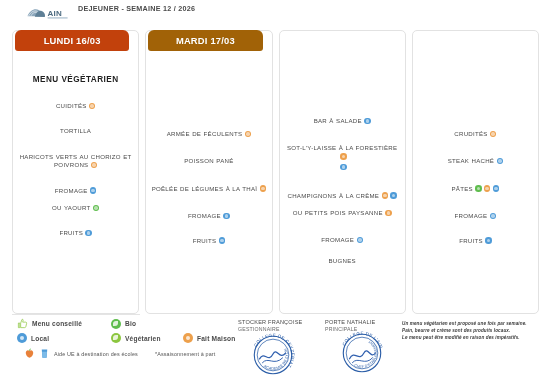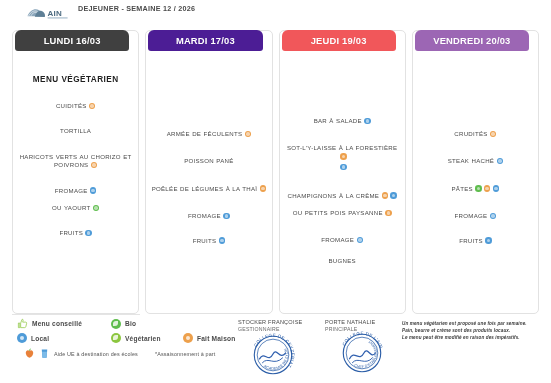--- a/index.html
+++ b/index.html
@@ -115,71 +115,65 @@
       <text x="54" y="27" font-family="Liberation Sans, sans-serif" font-size="20" font-weight="700" fill="#4d6b81" letter-spacing="0.5">AIN</text>
       <rect x="54" y="30" width="50" height="2.2" fill="#8aa6bb"></rect>
     </svg>
   </div>
   <div class="doc-title">DEJEUNER - SEMAINE 12 / 2026</div>
 </div>
 
 <div class="board">
 
   <div class="day-card">
-    <div class="day-head" id="head0" style="background: #404040;">
+    <div class="day-head" id="head0" style="background: #c2410c;">
       <span>LUNDI 16/03</span>
     </div>
     <div class="day-body">
       <div class="veg-heading">MENU VÉGÉTARIEN</div>
       <ul class="menu">
         <li><span>CUIDITÉS</span><i class="badge b-orange"></i></li>
         <li><span>TORTILLA</span></li>
         <li><span>HARICOTS VERTS AU CHORIZO ET POIVRONS</span><i class="badge b-orange"></i></li>
         <li class="gap-before tight"><span>FROMAGE</span><i class="badge b-blue"></i></li>
         <li><span>OU YAOURT</span><i class="badge b-green"></i></li>
         <li class="gap-before"><span>FRUITS</span><i class="badge b-blue"></i></li>
       </ul>
     </div>
   </div>
 
   <div class="day-card">
-    <div class="day-head" id="head1" style="background: #4c1d95;">
+    <div class="day-head" id="head1" style="background: #a16207;">
       <span>MARDI 17/03</span>
     </div>
     <div class="day-body">
       <ul class="menu" style="margin-top:71px">
         <li style="margin-bottom:19px"><span>ARMÉE DE FÉCULENTS</span><i class="badge b-orange"></i></li>
         <li style="margin-bottom:19px"><span>POISSON PANÉ</span></li>
         <li style="margin-bottom:19px"><span>POÊLÉE DE LÉGUMES À LA THAÏ</span><i class="badge b-orange"></i></li>
         <li style="margin-bottom:16px"><span>FROMAGE</span><i class="badge b-blue"></i></li>
         <li><span>FRUITS</span><i class="badge b-blue"></i></li>
       </ul>
     </div>
   </div>
 
   <div class="day-card">
-    <div class="day-head" id="head2" style="background: rgb(241, 87, 90);">
-      <span>JEUDI 19/03</span>
-    </div>
     <div class="day-body">
       <ul class="menu" style="margin-top:58px">
         <li style="margin-bottom:19px"><span>BAR À SALADE</span><i class="badge b-blue"></i></li>
         <li style="margin-bottom:20px"><span>SOT-L'Y-LAISSE À LA FORESTIÈRE</span><i class="badge b-orange"></i><span class="badge-row"><i class="badge b-blue"></i></span></li>
         <li style="margin-bottom:9px"><span>CHAMPIGNONS À LA CRÈME</span><i class="badge b-orange"></i><i class="badge b-blue"></i></li>
         <li style="margin-bottom:19px"><span>OU PETITS POIS PAYSANNE</span><i class="badge b-orange"></i></li>
         <li style="margin-bottom:12px"><span>FROMAGE</span><i class="badge b-blue"></i></li>
         <li><span>BUGNES</span></li>
       </ul>
     </div>
   </div>
 
   <div class="day-card">
-    <div class="day-head" id="head3" style="background: rgb(156, 102, 180);">
-      <span>VENDREDI 20/03</span>
-    </div>
     <div class="day-body">
       <ul class="menu" style="margin-top:71px">
         <li style="margin-bottom:19px"><span>CRUDITÉS</span><i class="badge b-orange"></i></li>
         <li style="margin-bottom:19px"><span>STEAK HACHÉ</span><i class="badge b-blue"></i></li>
         <li style="margin-bottom:19px"><span>PÂTES</span><i class="badge b-green"></i><i class="badge b-orange"></i><i class="badge b-blue"></i></li>
         <li style="margin-bottom:16px"><span>FROMAGE</span><i class="badge b-blue"></i></li>
         <li><span>FRUITS</span><i class="badge b-blue"></i></li>
       </ul>
     </div>
   </div>

